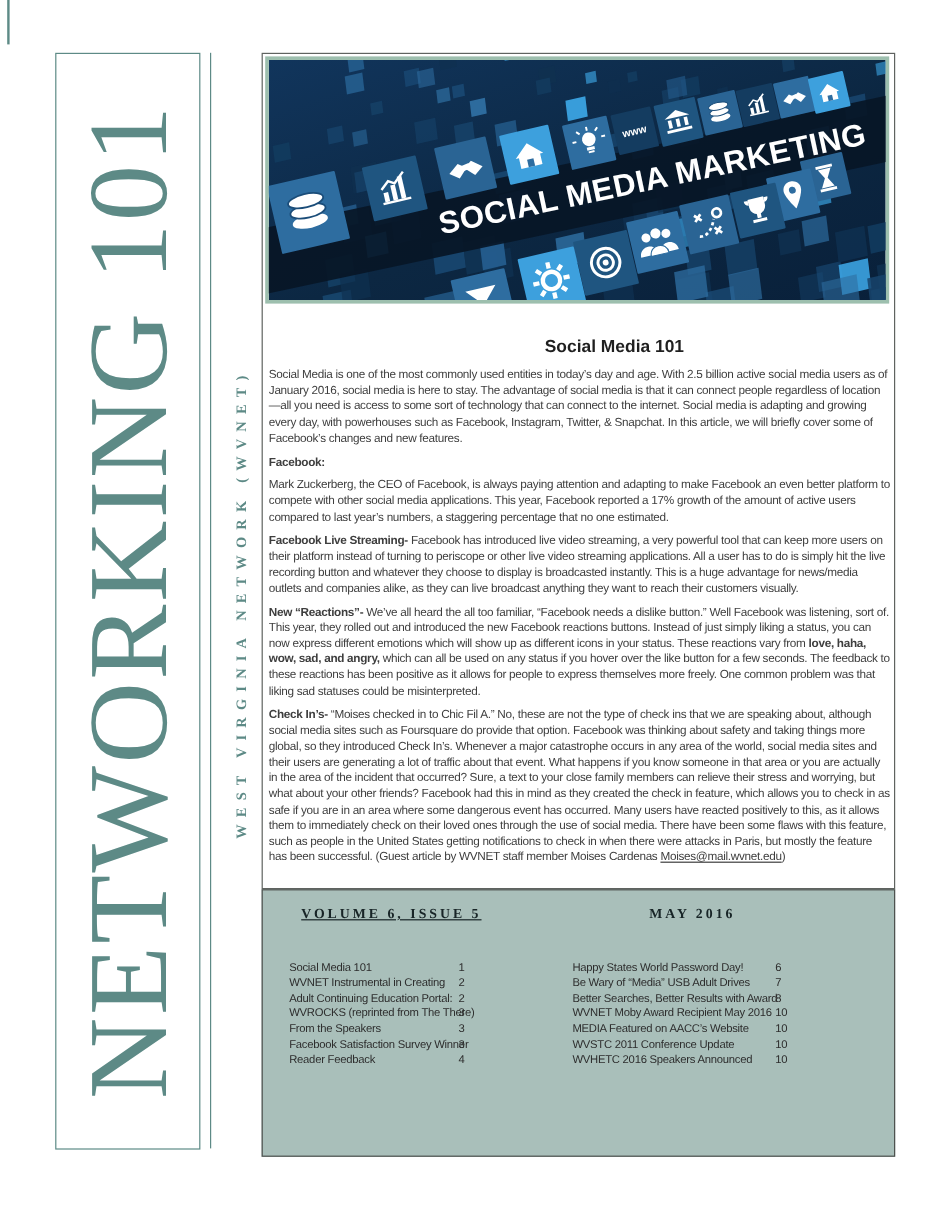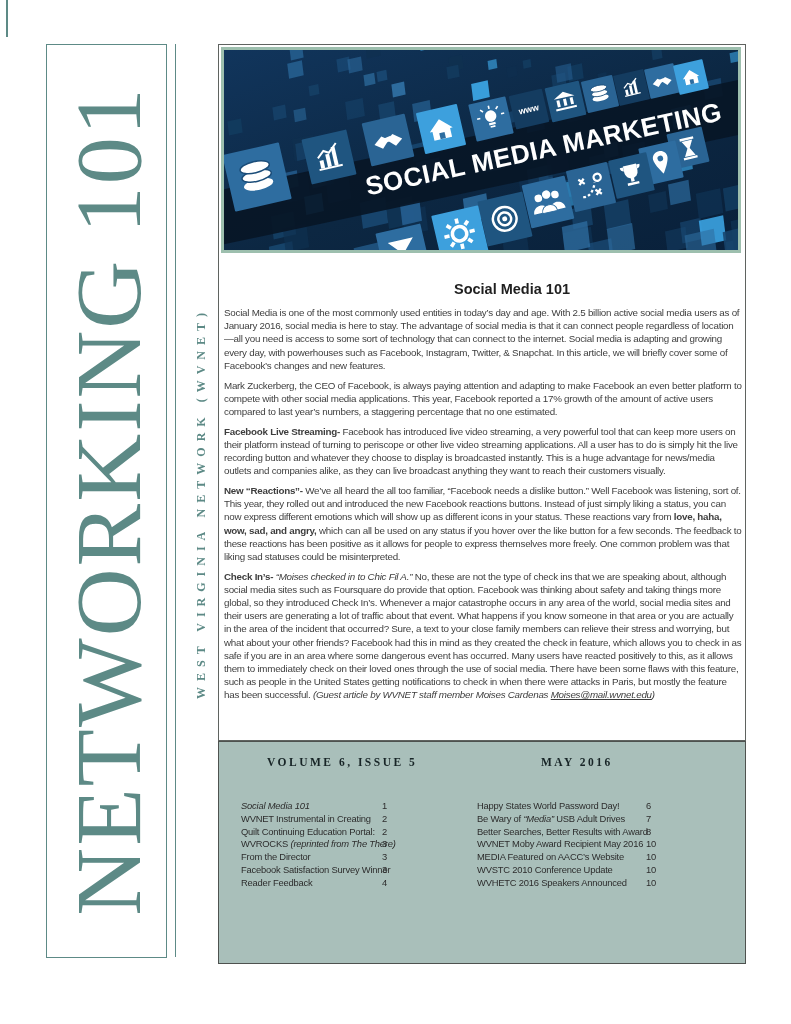--- a/index.html
+++ b/index.html
@@ -32,28 +32,28 @@
         display:flex;align-items:center;justify-content:center;padding-left:40px;}
   .hero-title{color:#fff;font-weight:bold;font-size:26px;letter-spacing:.5px;white-space:nowrap;}
   .icon-tile{position:absolute;transform:rotate(-13deg);z-index:4;
         display:flex;align-items:center;justify-content:center;border-radius:1px;}
   .icon-tile svg{width:86%;height:86%;display:block;}
   .article-title{position:absolute;left:0;top:236px;width:526px;text-align:center;
         transform:translateX(30px);font-weight:bold;font-size:14.5px;color:#1F1F1F;}
   .article-body{position:absolute;left:5px;top:261px;width:518px;
         font-size:9.8px;letter-spacing:-.25px;line-height:13.2px;color:#3E3E3E;}
   .article-body p{margin:0 0 6.5px 0;}
-  .b{font-weight:bold;} .i{font-style:italic;margin-top:32px;}
+  .b{font-weight:bold;} .i{margin-top:32px;}
   .lnk{text-decoration:underline;color:inherit;cursor:pointer;}
   
   .toc-box{position:absolute;left:218px;top:741px;width:526px;height:221px;
         border:1px solid var(--toc-border);background:var(--toc-bg);}
   .toc-head{position:absolute;top:14px;font-family:"Liberation Serif",serif;
         font-weight:bold;font-size:11.5px;letter-spacing:2.5px;color:#182527;white-space:nowrap;}
-  .toc-volume{left:48px;} .toc-date{left:322px;}
+  .toc-volume{left:32px;text-decoration:underline;} .toc-date{left:322px;}
   .toc-col{position:absolute;top:58px;font-size:9.4px;letter-spacing:-.2px;color:#2D2D2D;}
   .toc-left{left:22px;width:230px;} .toc-right{left:258px;width:250px;}
   .toc-row{position:relative;height:12.8px;white-space:nowrap;}
   .toc-page{position:absolute;top:0;}
   .toc-left .toc-page{left:141px;} .toc-right .toc-page{left:169px;}
 </style>
 </head>
 <body>
 
 <div class="page" style="--accent: #5D8A86; --toc-bg: #A9BFBA; --toc-border: #4E524F; --content-border: #5F6360; --hero-border: #9DBFAE;">
@@ -325,42 +325,43 @@
         </div>
         <div class="icon-tile" style="left: 156px; top: 178px; width: 46px; height: 46px; background: rgb(46, 109, 160);">
           <svg viewBox="0 0 40 40">
             <path fill="#fff" d="M7 9h26l-10 11v12l-6-4v-8z"></path>
           </svg>
         </div>
       </div>
     <div class="article-title">Social Media 101</div>
     <div class="article-body">
         <p><span>Social Media is one of the most commonly used entities in today’s day and age.  With 2.5 billion active social media users as of January 2016, social media is here to stay. The advantage of social media is that it can connect people regardless of location—all you need is access to some sort of technology that can connect to the internet. Social media is adapting and growing every day, with powerhouses such as Facebook, Instagram, Twitter, &amp; Snapchat. In this article, we will briefly cover some of Facebook’s changes and new features.</span></p>
+        <p><span class="b">Facebook:</span></p>
         <p><span>Mark Zuckerberg, the CEO of Facebook, is always paying attention and adapting to make Facebook an even better platform to compete with other social media applications.  This year, Facebook reported a 17% growth of the amount of active users compared to last year’s numbers, a staggering percentage that no one estimated.</span></p>
         <p><span class="b">Facebook Live Streaming-</span><span> Facebook has introduced live video streaming, a very powerful tool that can keep more users on their platform instead of turning to periscope or other live video streaming applications. All a user has to do is simply hit the live recording button and whatever they choose to display is broadcasted instantly. This is a huge advantage for news/media outlets and companies alike, as they can live broadcast anything they want to reach their customers visually.</span></p>
         <p><span class="b">New “Reactions”-</span><span> We’ve all heard the all too familiar, “Facebook needs a dislike button.” Well Facebook was listening, sort of. This year, they rolled out and introduced the new Facebook reactions buttons. Instead of just simply liking a status, you can now express different emotions which will show up as different icons in your status. These reactions vary from </span><span class="b">love, haha, wow, sad, and angry,</span><span> which can all be used on any status if you hover over the like button for a few seconds. The feedback to these reactions has been positive as it allows for people to express themselves more freely.  One common problem was that liking sad statuses could be misinterpreted.</span></p>
         <p><span class="b">Check In’s-</span><span> </span><span class="i">“Moises checked in to Chic Fil A.”</span><span> No, these are not the type of check ins that we are speaking about, although social media sites such as Foursquare do provide that option. Facebook was thinking about safety and taking things more global, so they introduced Check In’s. Whenever a major catastrophe occurs in any area of the world, social media sites and their users are generating a lot of traffic about that event. What happens if you know someone in that area or you are actually in the area of the incident that occurred? Sure, a text to your close family members can relieve their stress and worrying, but what about your other friends? Facebook had this in mind as they created the check in feature, which allows you to check in as safe if you are in an area where some dangerous event has occurred.  Many users have reacted positively to this, as it allows them to immediately check on their loved ones through the use of social media. There have been some flaws with this feature, such as people in the United States getting notifications to check in when there were attacks in Paris, but mostly the feature has been successful.  </span><span class="i">(Guest article by WVNET staff member Moises Cardenas </span><a class="i lnk">Moises@mail.wvnet.edu</a><span class="i">)</span></p>
       </div>
   </div>
 
   <div class="toc-box">
     <div class="toc-head toc-volume">VOLUME 6, ISSUE 5</div>
     <div class="toc-head toc-date">MAY 2016</div>
     <div class="toc-col toc-left">
         <div class="toc-row"><span><span class="i">Social Media 101</span></span><span class="toc-page">1</span></div>
         <div class="toc-row"><span><span>WVNET Instrumental in Creating</span></span><span class="toc-page">2</span></div>
-        <div class="toc-row"><span><span>Quilt Continuing Education Portal:</span></span><span class="toc-page">2</span></div>
+        <div class="toc-row"><span><span>Adult Continuing Education Portal:</span></span><span class="toc-page">2</span></div>
         <div class="toc-row"><span><span>WVROCKS </span><span class="i">(reprinted from The There)</span></span><span class="toc-page">3</span></div>
-        <div class="toc-row"><span><span>From the Director</span></span><span class="toc-page">3</span></div>
+        <div class="toc-row"><span><span>From the Speakers</span></span><span class="toc-page">3</span></div>
         <div class="toc-row"><span><span>Facebook Satisfaction Survey Winner</span></span><span class="toc-page">3</span></div>
         <div class="toc-row"><span><span>Reader Feedback</span></span><span class="toc-page">4</span></div>
       </div>
     <div class="toc-col toc-right">
         <div class="toc-row"><span><span>Happy States World Password Day!</span></span><span class="toc-page">6</span></div>
         <div class="toc-row"><span><span>Be Wary of </span><span class="i">“Media”</span><span> USB Adult Drives</span></span><span class="toc-page">7</span></div>
         <div class="toc-row"><span><span>Better Searches, Better Results with Award</span></span><span class="toc-page">8</span></div>
         <div class="toc-row"><span><span>WVNET Moby Award Recipient May 2016</span></span><span class="toc-page">10</span></div>
         <div class="toc-row"><span><span>MEDIA Featured on AACC’s Website</span></span><span class="toc-page">10</span></div>
-        <div class="toc-row"><span><span>WVSTC 2010 Conference Update</span></span><span class="toc-page">10</span></div>
+        <div class="toc-row"><span><span>WVSTC 2011 Conference Update</span></span><span class="toc-page">10</span></div>
         <div class="toc-row"><span><span>WVHETC 2016 Speakers Announced</span></span><span class="toc-page">10</span></div>
       </div>
   </div>
 </div>
 
 </body></html>

